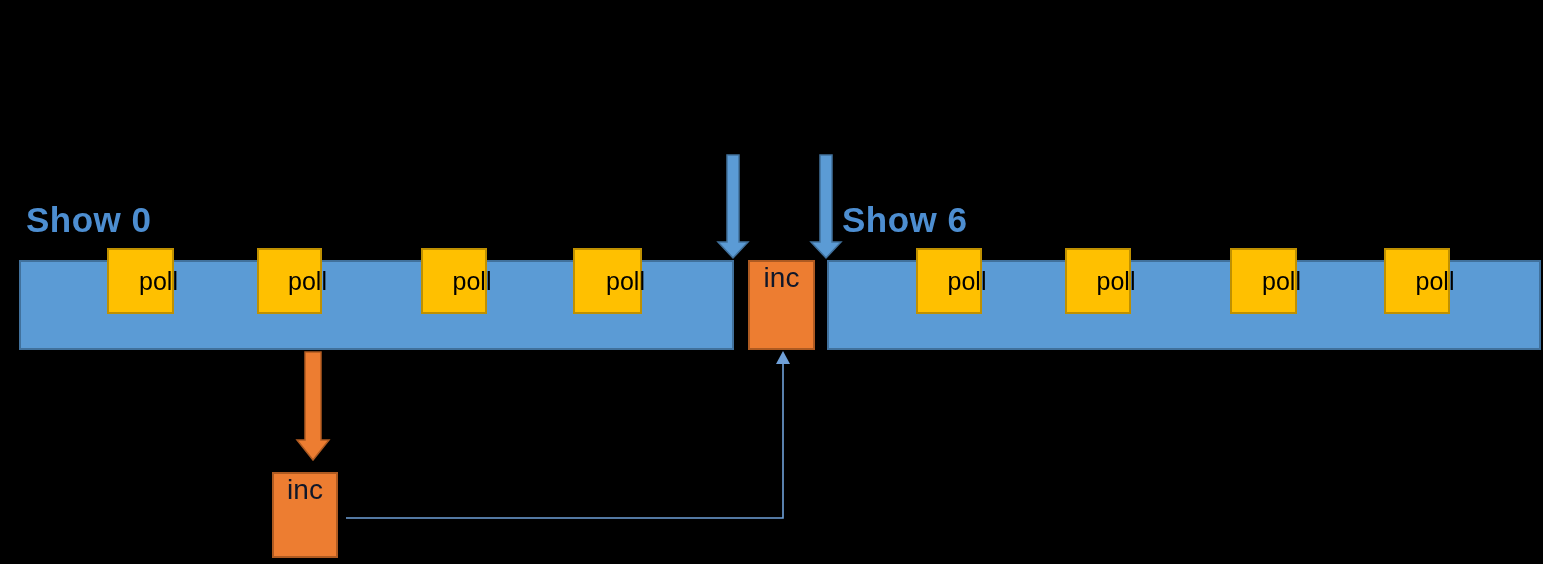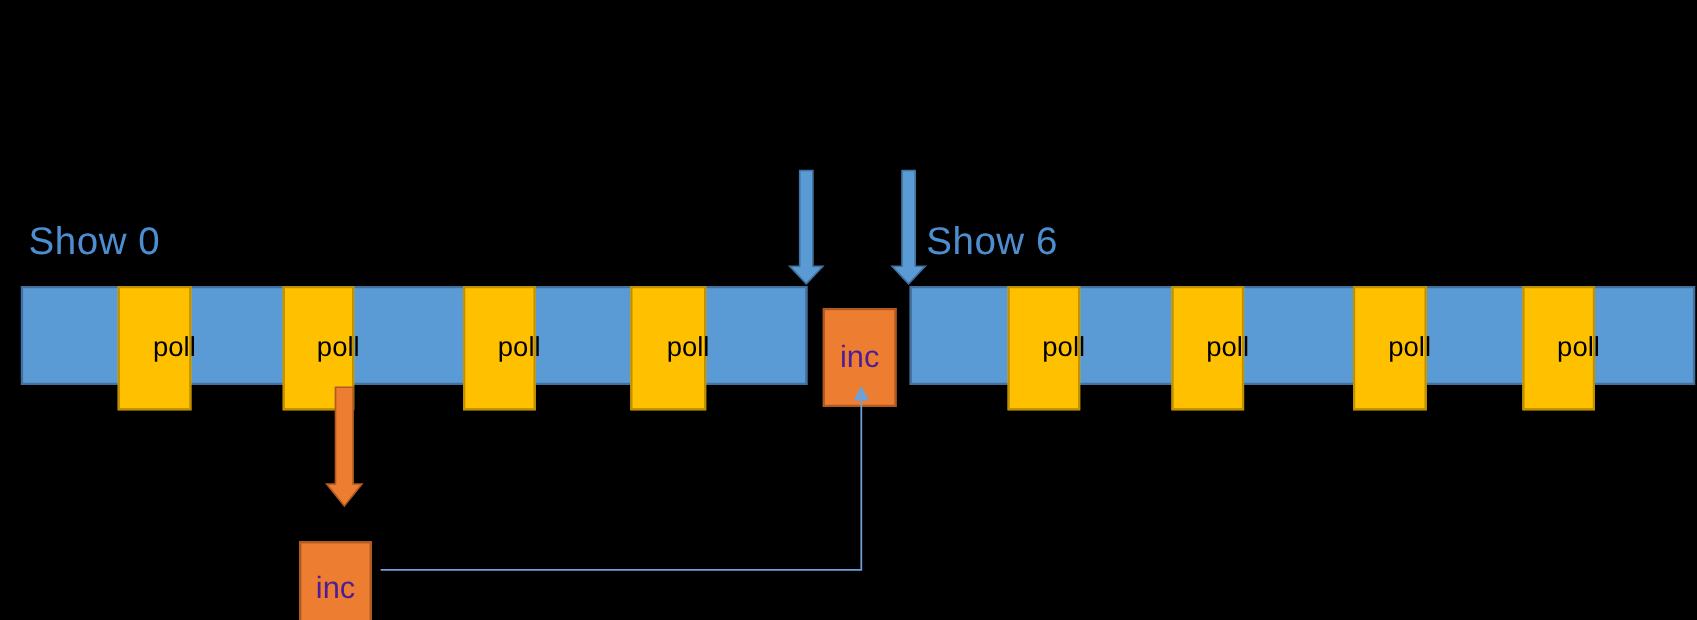--- a/index.html
+++ b/index.html
@@ -12,63 +12,62 @@
     position: relative;
     width: 1543px;
     height: 564px;
     background: var(--background, #000);
     overflow: hidden;
   }
   .show-label {
     position: absolute;
     color: var(--label-blue);
     font-size: 35px;
-    font-weight: normal;
+    font-weight: bold;
     letter-spacing: 0.5px;
     white-space: nowrap;
   }
   #show0-label { left: 26px; top: 200px; }
   #show1-label { left: 842px; top: 200px; }
 
   .bar-segment {
     position: absolute;
     top: 260px;
     height: 90px;
     box-sizing: border-box;
     background: var(--bar-blue);
     border: 2px solid var(--bar-blue-border);
   }
   #bar-segment-0 { left: 19px;  width: 715px; }
   #bar-segment-1 { left: 827px; width: 714px; }
 
   .poll-block {
     position: absolute;
-    top: 260px;
-    height: 113px;
+    top: 248px;
+    height: 66px;
     box-sizing: border-box;
     background: var(--poll-yellow);
     border: 2px solid var(--poll-yellow-border);
     display: flex;
     align-items: center;
     justify-content: center;
     color: #000000;
     font-size: 25px;
     padding-left: 36px;
   }
   .inc-block {
     position: absolute;
     box-sizing: border-box;
     background: var(--inc-orange);
     border: 2px solid var(--inc-orange-border);
     display: flex;
-    align-items: center;
+    align-items: flex-start;
     justify-content: center;
-    color: #4c1d95;
+    color: #0f172a;
     font-size: 28px;
-    margin-top: 20px;
   }
   #timeline-inc { left: 748px; top: 260px; width: 67px; height: 90px; }
   #detail-inc   { left: 272px; top: 472px; width: 66px; height: 86px; }
 
   #overlay-svg {
     position: absolute;
     left: 0;
     top: 0;
     width: 1543px;
     height: 564px;

